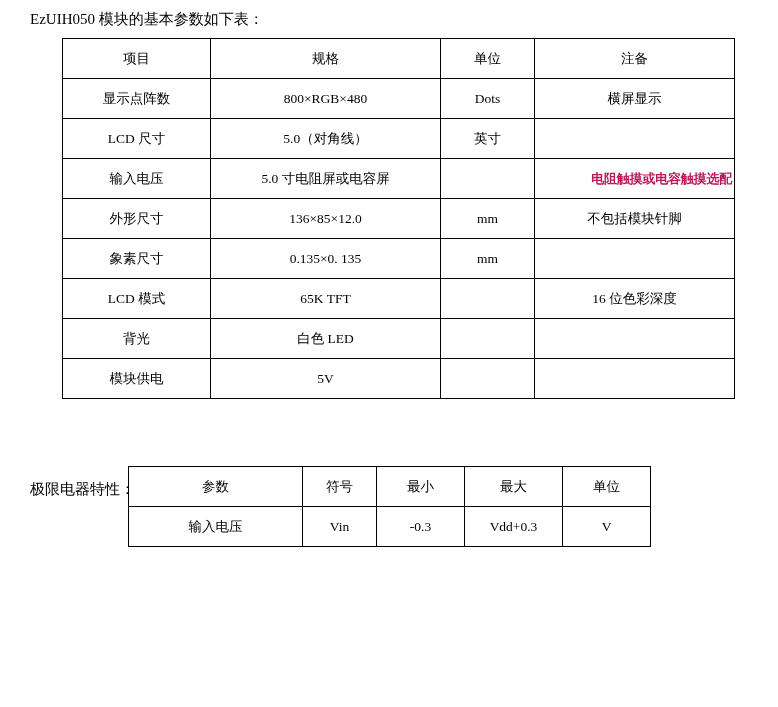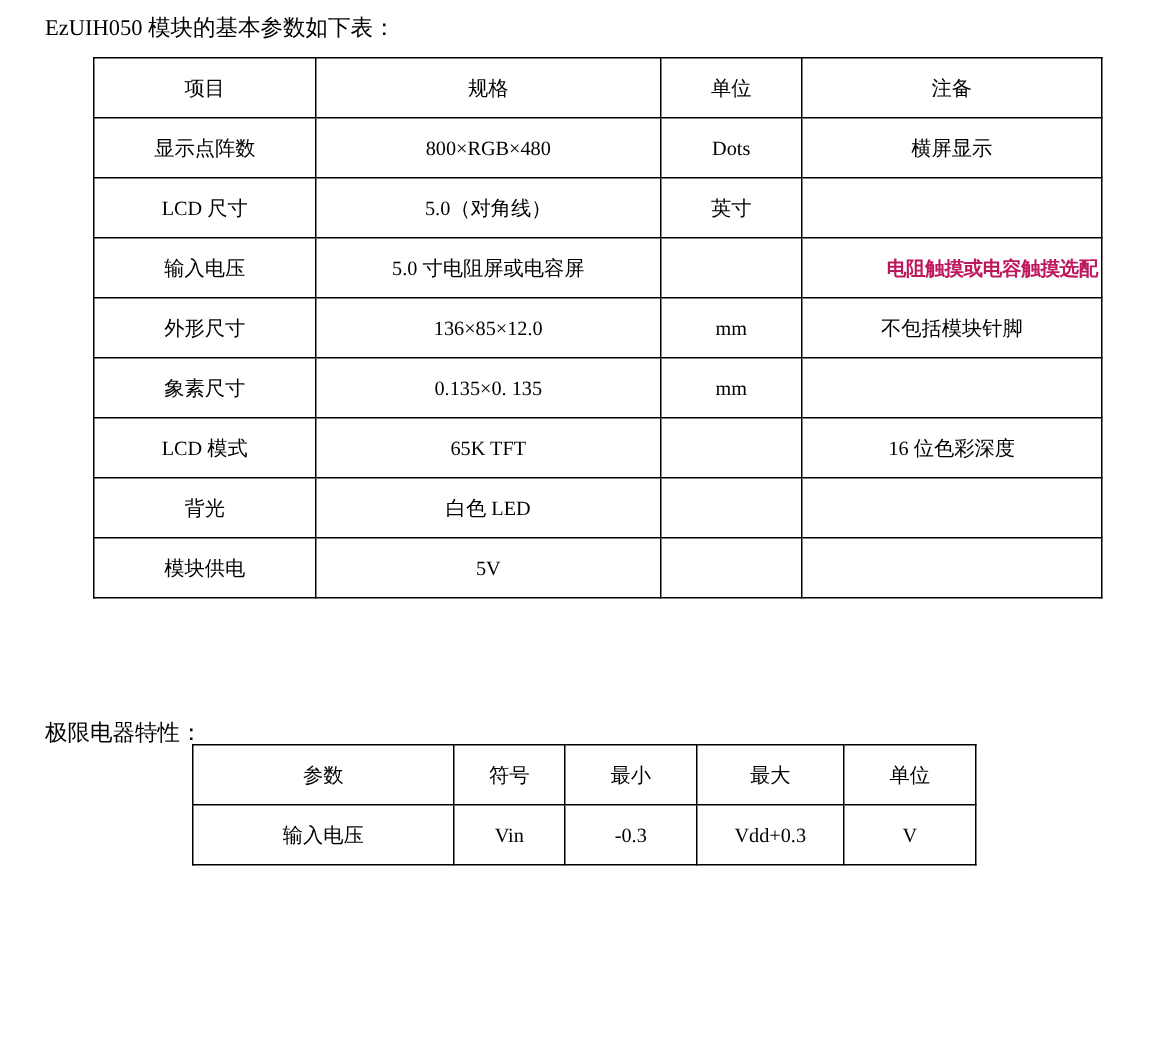--- a/index.html
+++ b/index.html
@@ -67,21 +67,21 @@
     font-weight: bold;
     font-size: 13px;
     letter-spacing: -0.2px;
     text-align: right;
   }
 
   
   #limits-table {
     position: absolute;
     left: 128px;
-    top: 496px;
+    top: 466px;
     width: 522px;
   }
   #limits-table td {
     height: 39px;
   }
   #limits-table col.l1 { width: 174px; }
   #limits-table col.l2 { width: 74px; }
   #limits-table col.l3 { width: 88px; }
   #limits-table col.l4 { width: 98px; }
   #limits-table col.l5 { width: 88px; }

